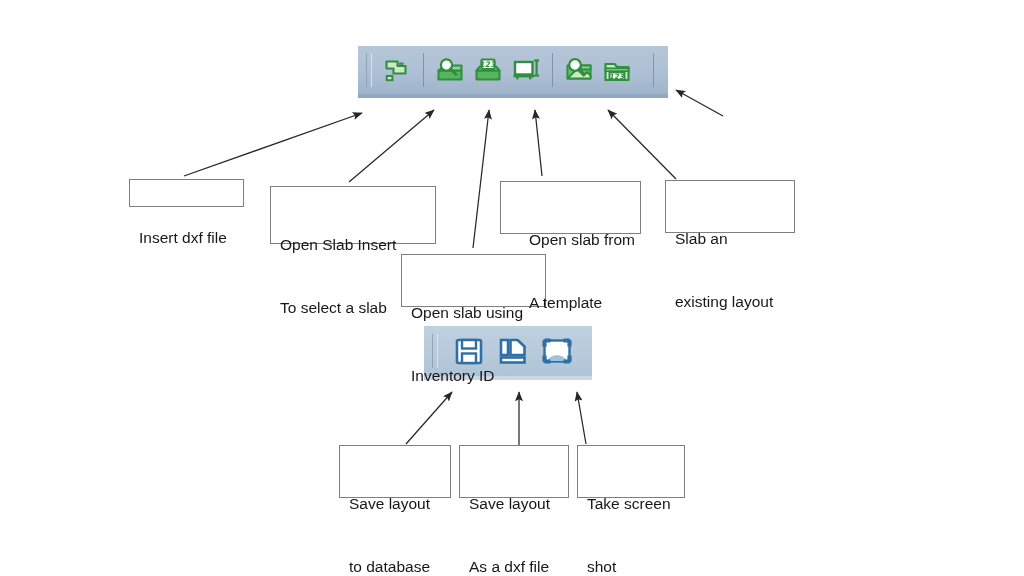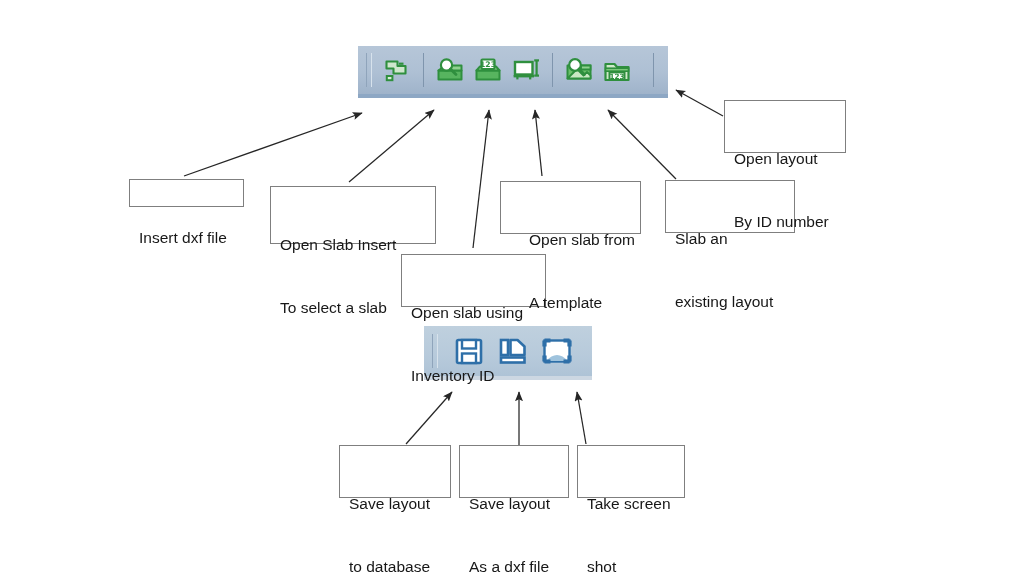--- a/index.html
+++ b/index.html
@@ -37,20 +37,21 @@
     align-items: center;
   }
   .toolbar-green {
     left: 358px;
     top: 46px;
     width: 310px;
     height: 52px;
     background: linear-gradient(to bottom, #b6c6d8 0%, #aec0d4 55%, #9fb3ca 100%);
     border-bottom: 4px solid #8da7c4;
     padding: 0 6px;
+    font-style: italic;
   }
   .toolbar-blue {
     left: 424px;
     top: 326px;
     width: 168px;
     height: 54px;
     background: linear-gradient(to bottom, #bfd0de 0%, #b7cadb 60%, #aec3d6 100%);
     border-bottom: 4px solid #ccd7e2;
     padding: 0 6px;
   }
@@ -265,24 +266,20 @@
   <div class="callout" style="left:500px; top:181px; width:141px; height:53px;padding-left:28px;">
     <span class="ln">Open slab from</span>
     <span class="ln">A template</span>
   </div>
 
   <div class="callout" style="left:665px; top:180px; width:130px; height:53px;">
     <span class="ln">Slab an</span>
     <span class="ln">existing layout</span>
   </div>
 
-  <div class="callout" style="left:724px; top:100px; width:122px; height:53px;">
-    <span class="ln">Open layout</span>
-    <span class="ln">By ID number</span>
-  </div>
 
   <div class="callout" style="left:339px; top:445px; width:112px; height:53px;">
     <span class="ln">Save layout</span>
     <span class="ln">to database</span>
   </div>
 
   <div class="callout" style="left:459px; top:445px; width:110px; height:53px;">
     <span class="ln">Save layout</span>
     <span class="ln">As a dxf file</span>
   </div>

